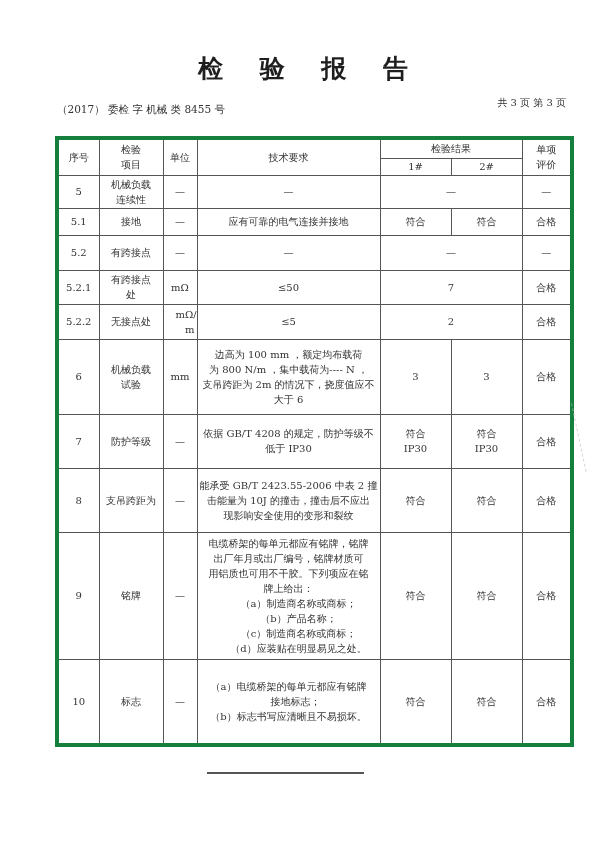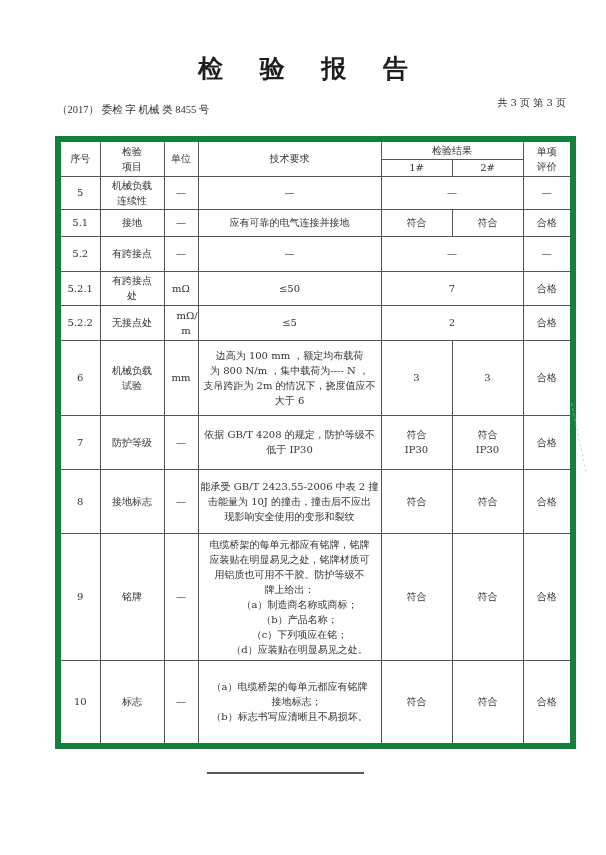--- a/index.html
+++ b/index.html
@@ -1,27 +1,27 @@
 <!DOCTYPE html>
 <html><head>
 <meta charset="utf-8">
 <style>
   html, body { margin: 0; padding: 0; background: #ffffff; }
   body { width: 606px; height: 855px; position: relative; overflow: hidden;
          font-family: "DejaVu Serif", "Liberation Serif", serif; color: #2a2a2a; }
   .title { position: absolute; left: 0; width: 606px; top: 52px; text-align: center;
            font-size: 25px; font-weight: bold; letter-spacing: 14px; text-indent: 14px;
            font-family: "DejaVu Sans", "Liberation Sans", sans-serif; color: #1e1e1e; }
-  .meta-left { position: absolute; left: 57px; top: 103px; font-size: 10.5px; color: #333; font-family: Liberation Serif, serif; }
+  .meta-left { position: absolute; left: 57px; top: 103px; font-size: 10.5px; color: #333; }
   .meta-right { position: absolute; right: 40px; top: 96px; font-size: 10px; color: #333; }
   table.report { position: absolute; left: 55px; top: 136px; width: 515px;
                  border-collapse: collapse; table-layout: fixed; font-size: 10px; }
   table.report td, table.report th { border: 1px solid #555; text-align: center;
                  vertical-align: middle; padding: 0 2px; font-weight: normal; line-height: 15px; color: #333; }
-  table.report { border: 6px solid #15803d; }
+  table.report { border: 4px solid #15803d; }
   td.req { text-align: left; padding: 2px 4px; line-height: 14px; }
   td.req .indent { padding-left: 20px; display: block; text-align: center; }
   td.req .hang { padding-left: 14px; display: block; }
   .sig-line { position: absolute; left: 207px; top: 772px; width: 157px; height: 2px; background: #555; }
   .stamp { position: absolute; left: 578px; top: 400px; width: 24px; height: 70px;
            border-left: 1px dashed #bbb; transform: rotate(-12deg); opacity: 0.6;
            font-size: 8px; color: #999; writing-mode: vertical-rl; }
 </style>
 </head>
 <body>
@@ -99,21 +99,21 @@
     </td>
     <td>mΩ</td>
     <td>≤50</td>
     <td colspan="2">7</td>
     <td>合格</td>
   </tr>
 
   <tr style="height:35px">
     <td>5.2.2</td>
     <td>无接点处</td>
-    <td style="text-align:center;padding-left:12px;">
+    <td style="text-align:right;padding-left:12px;">
       <span>mΩ/</span><br>
       <span>m</span>
     </td>
     <td>≤5</td>
     <td colspan="2">2</td>
     <td>合格</td>
   </tr>
 
   <tr style="height:75px">
     <td>6</td>
@@ -147,44 +147,44 @@
     </td>
     <td>
       <span>符合</span><br>
       <span>IP30</span>
     </td>
     <td>合格</td>
   </tr>
 
   <tr style="height:64px">
     <td>8</td>
-    <td>接地标志</td>
+    <td>支吊跨距为</td>
     <td>—</td>
     <td class="req">
       <span>能承受 GB/T 2423.55-2006 中表 2 撞</span><br>
       <span>击能量为 10J 的撞击，撞击后不应出</span><br>
       <span>现影响安全使用的变形和裂纹</span>
     </td>
     <td>符合</td>
     <td>符合</td>
     <td>合格</td>
   </tr>
 
   <tr style="height:127px">
     <td>9</td>
     <td>铭牌</td>
     <td>—</td>
     <td class="req">
       <span>电缆桥架的每单元都应有铭牌，铭牌</span><br>
-      <span>应装贴在明显易见之处，铭牌材质可</span><br>
-      <span>用铝质也可用不干胶。防护等级不</span><br>
+      <span>出厂年月或出厂编号，铭牌材质可</span><br>
+      <span>用铝质也可用不干胶。下列项应在铭</span><br>
       <span>牌上给出：</span>
       <span class="indent">（a）制造商名称或商标；</span>
       <span class="indent">（b）产品名称；</span>
-      <span class="indent">（c）下列项应在铭；</span>
+      <span class="indent">（c）制造商名称或商标；</span>
       <span class="indent">（d）应装贴在明显易见之处。</span>
     </td>
     <td>符合</td>
     <td>符合</td>
     <td>合格</td>
   </tr>
 
   <tr style="height:86px">
     <td>10</td>
     <td>标志</td>

